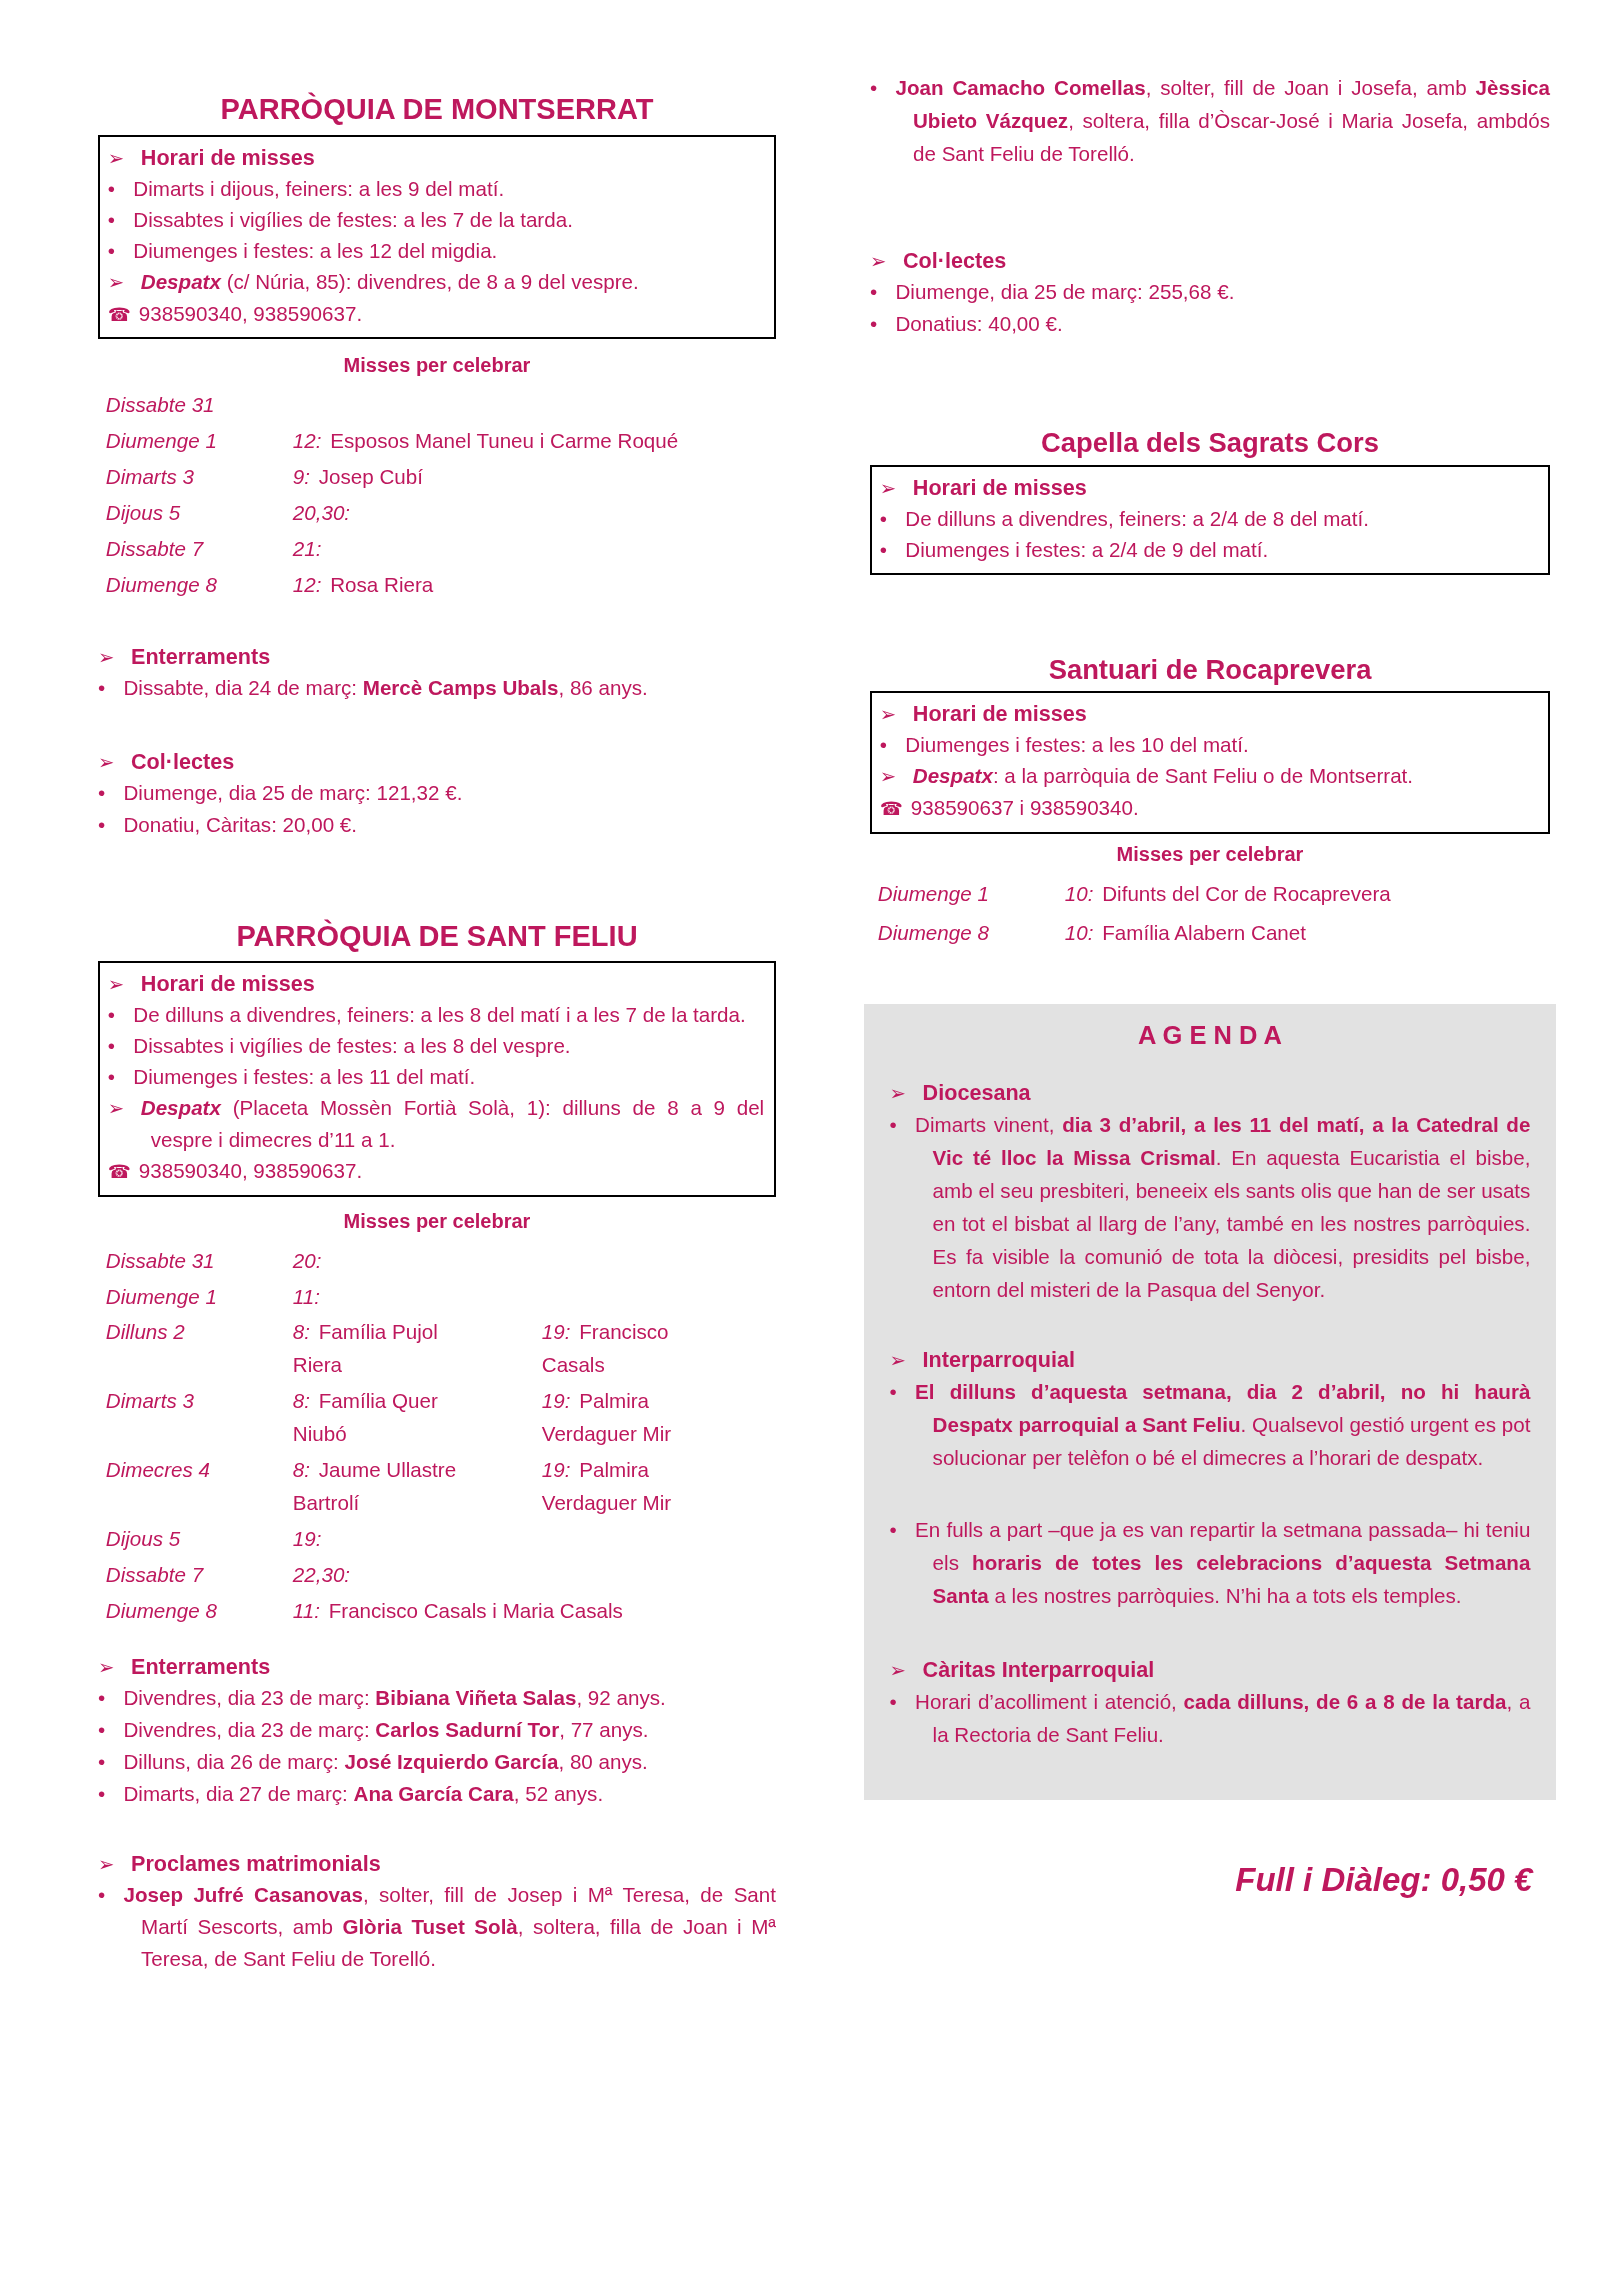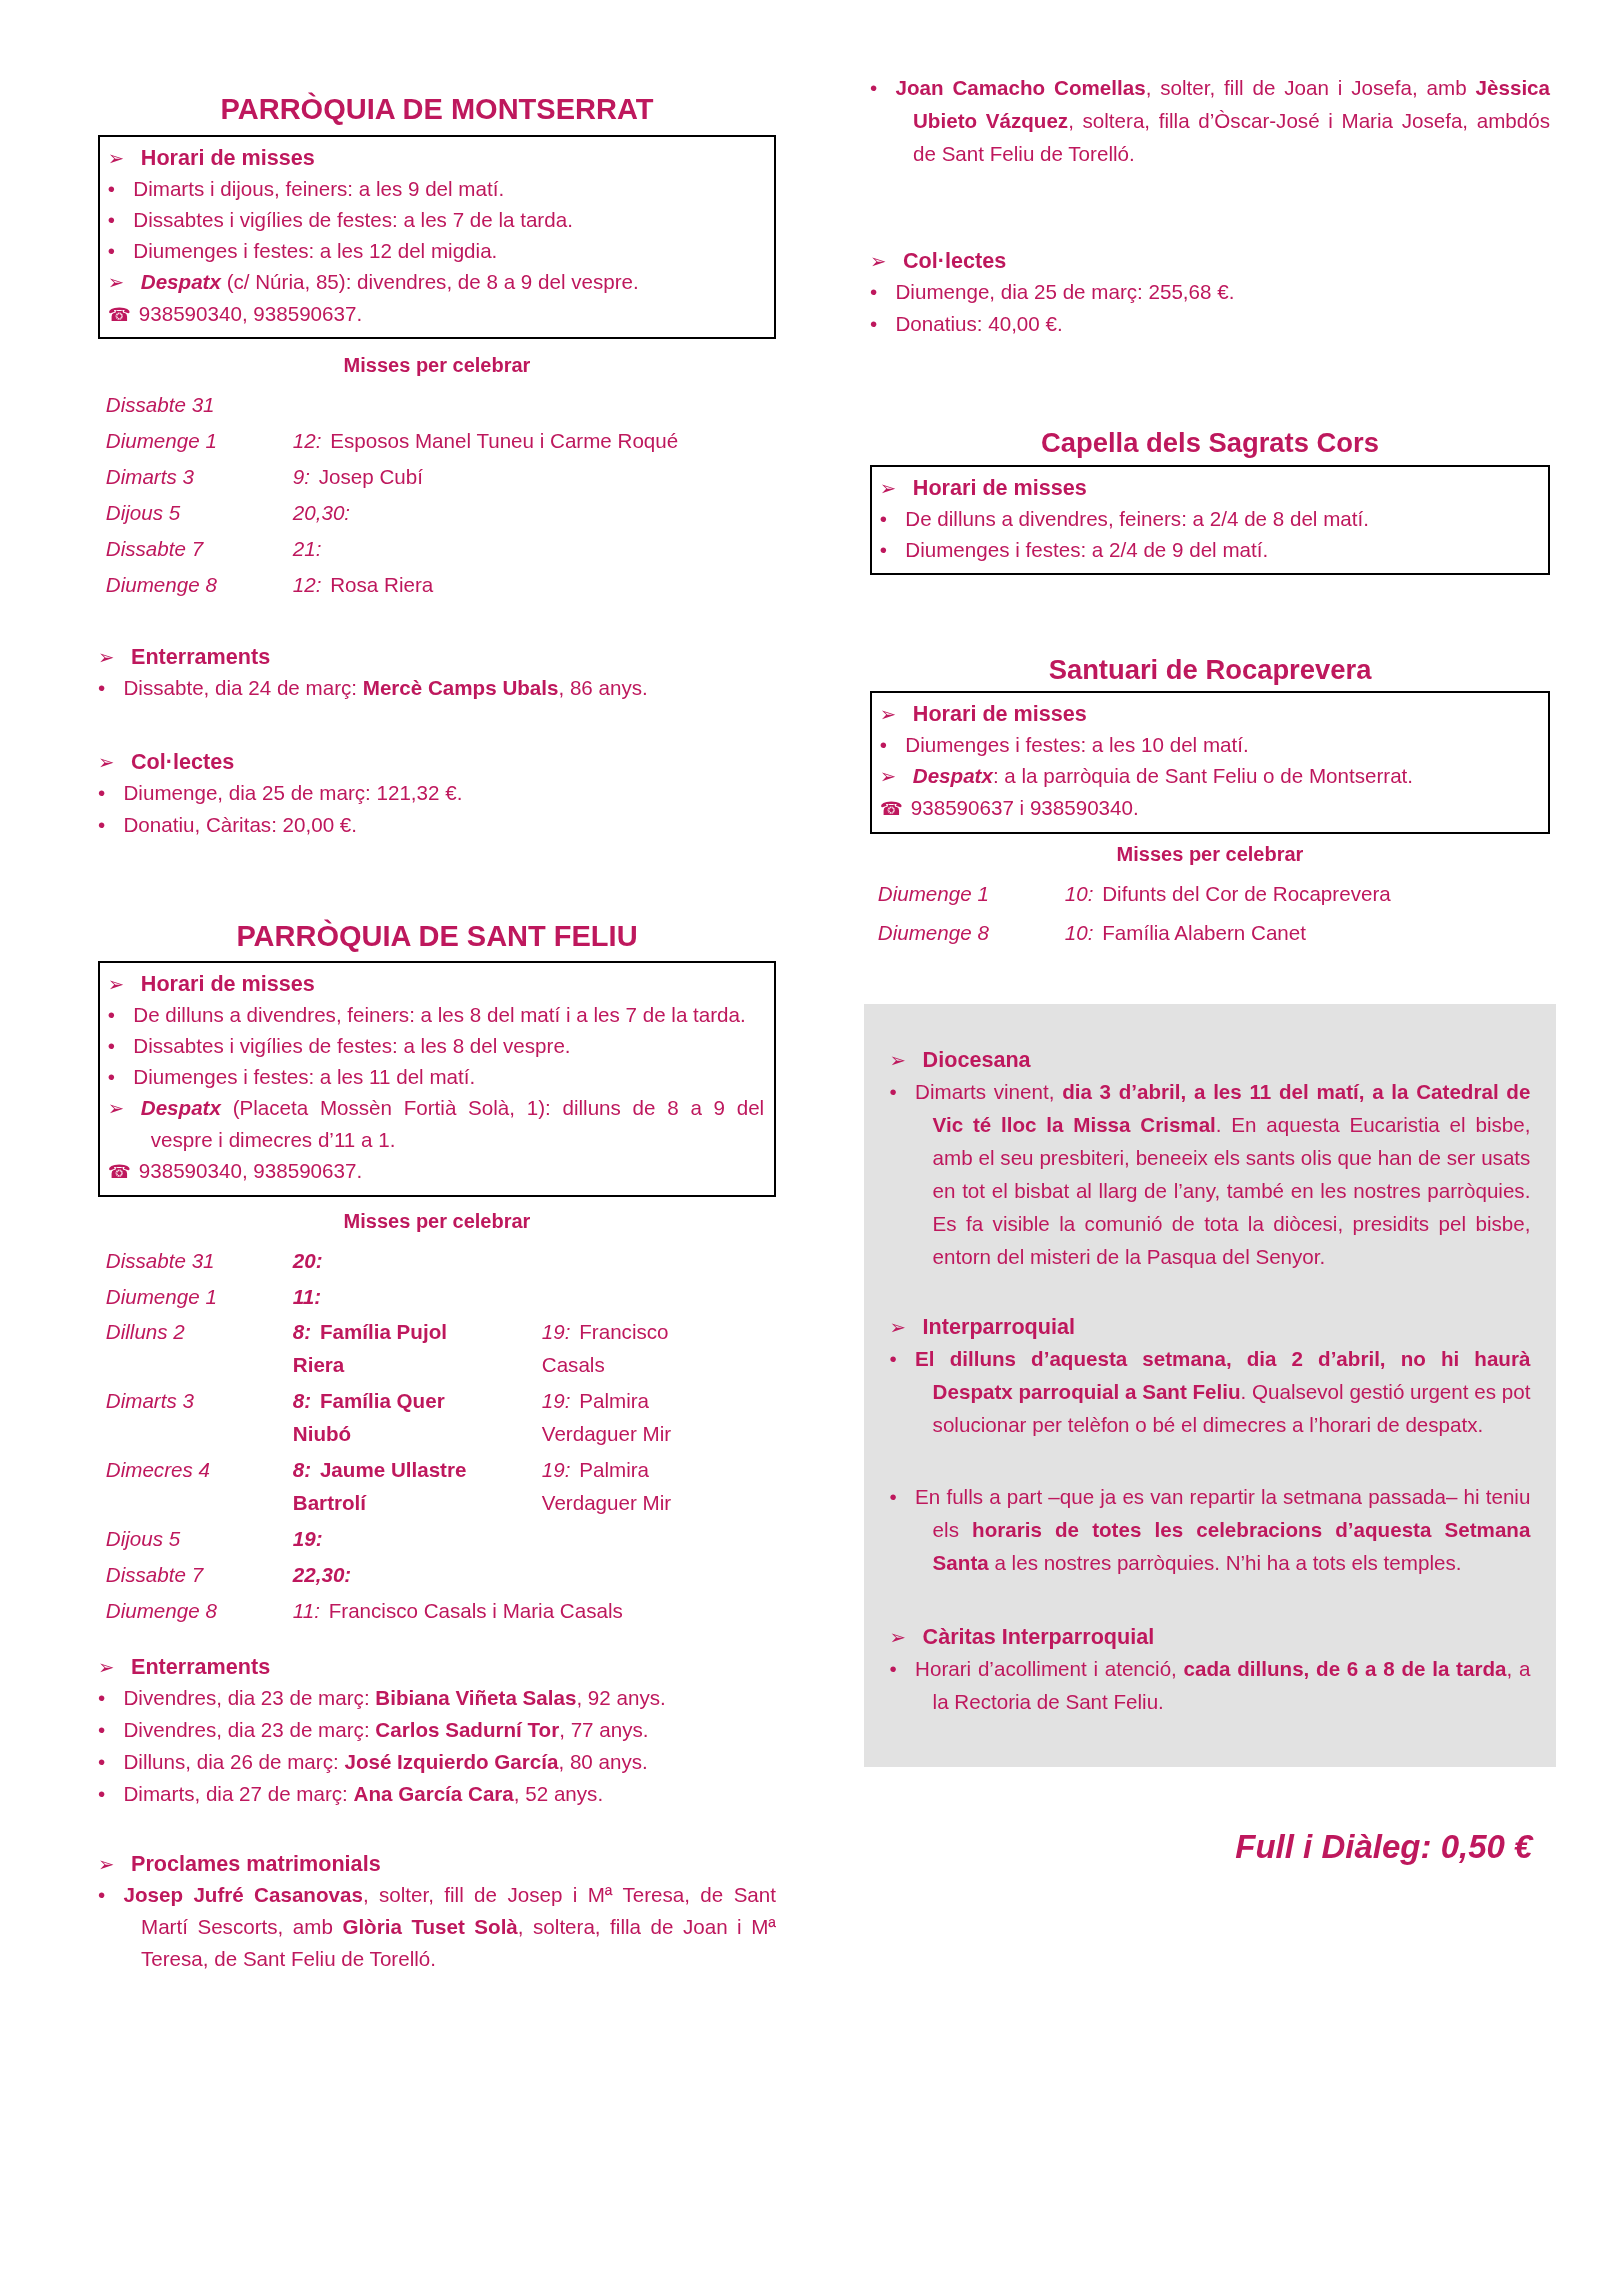--- a/index.html
+++ b/index.html
@@ -32,21 +32,21 @@
   .phone-m{width:31px;font-size:18.6px;}
   .b{font-weight:bold;}
   .bi{font-weight:bold;font-style:italic;}
   .justify{text-align:justify;}
 
   .mtable{padding-left:7.8px;}
   .trow{display:grid;grid-template-columns:187px 1fr;line-height:33px;margin-bottom:2.9px;}
   .trow3{grid-template-columns:187px 249px 1fr;}
   .tday{font-style:italic;}
   .tmark{font-style:italic;margin-right:8.8px;}
-  .tcell1{padding-right:59px;font-weight:bold;}
+  .tcell1{padding-right:59px;}
   .tcell2{padding-right:44px;}
   .span2{grid-column:2/4;padding-right:0;}
 
   
   .m-title1{margin-top:92px;}
   .m-box1{margin-top:7.8px;}
   .m-h2a{margin-top:11.8px;}
   .m-tablea{margin-top:7.8px;}
   .m-ent1{margin-top:41px;}
   .m-col1{margin-top:43px;}
@@ -234,20 +234,21 @@
           <div class="tday">Diumenge 1</div>
           <div><span class="tmark">10:</span><span>Difunts del Cor de Rocaprevera</span></div>
         </div>
       <div class="trow">
           <div class="tday">Diumenge 8</div>
           <div><span class="tmark">10:</span><span>Família Alabern Canet</span></div>
         </div>
     </div>
 
     <div class="agenda">
+      <div class="agenda-title">A G E N D A</div>
 
       <div class="sec m-dio"><span class="marker arrow-m">➢</span><span>Diocesana</span></div>
       <div class="li justify"><span class="marker">•</span><span><span>Dimarts vinent, </span><span class="b">dia 3 d’abril, a les 11 del matí, a la Catedral de Vic té lloc la Missa Crismal</span><span>. En aquesta Eucaristia el bisbe, amb el seu presbiteri, beneeix els sants olis que han de ser usats en tot el bisbat al llarg de l’any, també en les nostres parròquies. Es fa visible la comunió de tota la diòcesi, presidits pel bisbe, entorn del misteri de la Pasqua del Senyor.</span></span></div>
 
       <div class="sec m-inter"><span class="marker arrow-m">➢</span><span>Interparroquial</span></div>
       <div class="li justify"><span class="marker">•</span><span><span class="b">El dilluns d’aquesta setmana, dia 2 d’abril, no hi haurà Despatx parroquial a Sant Feliu</span><span>. Qualsevol gestió urgent es pot solucionar per telèfon o bé el dimecres a l’horari de despatx.</span></span></div>
       <div class="li justify m-inter2"><span class="marker">•</span><span><span>En fulls a part –que ja es van repartir la setmana passada– hi teniu els </span><span class="b">horaris de totes les celebracions d’aquesta Setmana Santa</span><span> a les nostres parròquies. N’hi ha a tots els temples.</span></span></div>
 
       <div class="sec m-caritas"><span class="marker arrow-m">➢</span><span>Càritas Interparroquial</span></div>
       <div class="li justify"><span class="marker">•</span><span><span>Horari d’acolliment i atenció, </span><span class="b">cada dilluns, de 6 a 8 de la tarda</span><span>, a la Rectoria de Sant Feliu.</span></span></div>

